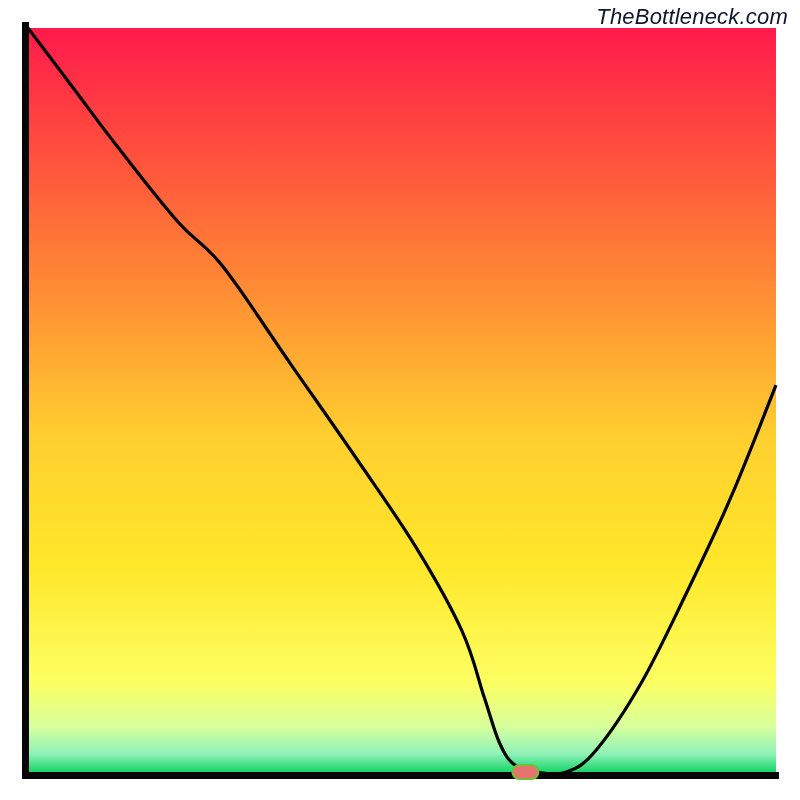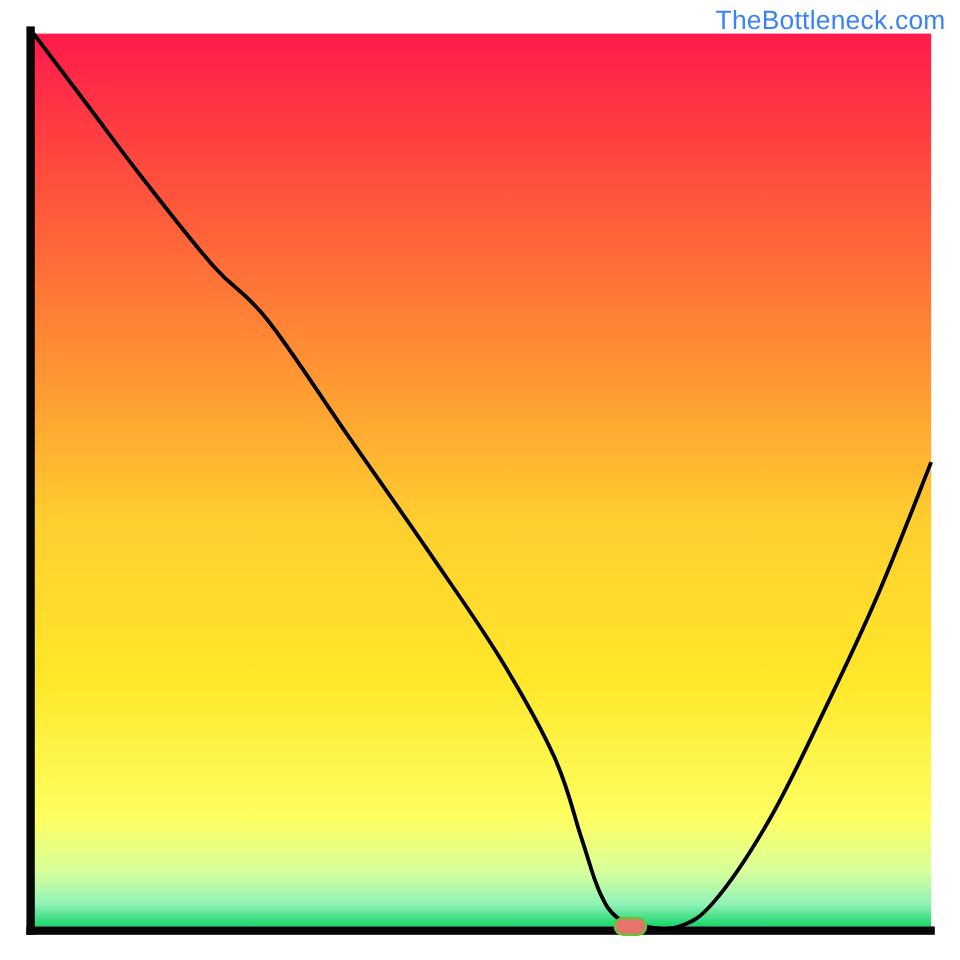--- a/index.html
+++ b/index.html
@@ -14,23 +14,24 @@
     position: relative;
     width: 800px;
     height: 800px;
   }
   .watermark {
     position: absolute;
     top: 4px;
     right: 12px;
     font-size: 22px;
     font-weight: 500;
-    color: #3b82f6;
+    color: #0f172a;
     letter-spacing: 0.2px;
     z-index: 10;
+    font-style: italic;
   }
   svg.plot {
     position: absolute;
     top: 0;
     left: 0;
     width: 800px;
     height: 800px;
   }
 </style>
 </head>

